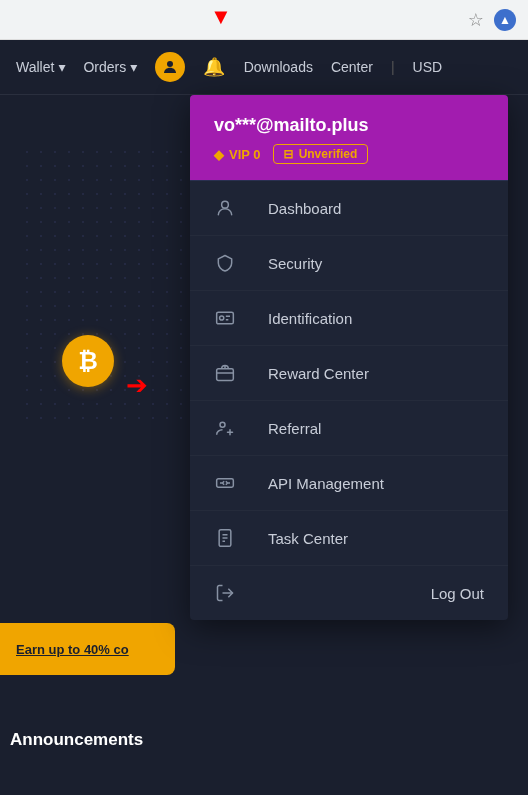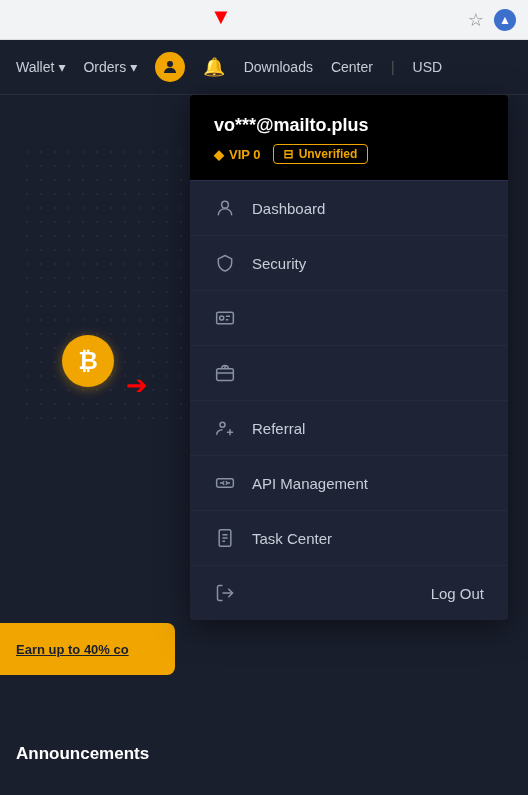--- a/index.html
+++ b/index.html
@@ -169,23 +169,23 @@
     .earn-bar-text {
       color: #1a1f2e;
       font-size: 13px;
       font-weight: 700;
       text-decoration: underline;
     }
 
     
     .announcements {
       position: absolute;
-      bottom: 31px;
+      bottom: 45px;
       left: 0;
-      padding: 0 16px;
+      padding: 0 10px;
       z-index: 2;
     }
     .announcements-title {
       color: #fff;
       font-size: 17px;
       font-weight: 700;
     }
 
     
     .dropdown-menu {
@@ -197,21 +197,21 @@
       border-radius: 4px;
       z-index: 999;
       overflow: hidden;
       box-shadow: 0 8px 32px rgba(0,0,0,0.5);
     }
 
     
     .dropdown-header {
       padding: 20px 24px 16px;
       border-bottom: 1px solid #2a3050;
-      background: #000000;
+      background: #a21caf;
     }
     .dropdown-email {
       color: #fff;
       font-size: 18px;
       font-weight: 600;
       margin-bottom: 8px;
     }
     .dropdown-vip-row {
       display: flex;
       align-items: center;
@@ -239,21 +239,21 @@
       font-weight: 600;
       display: flex;
       align-items: center;
       gap: 5px;
     }
 
     
     .dropdown-item {
       display: flex;
       align-items: center;
-      gap: 16px;
+      gap: 32px;
       padding: 16px 24px;
       color: #c8cdd8;
       font-size: 15px;
       font-weight: 500;
       cursor: pointer;
       transition: background 0.15s;
       border-bottom: 1px solid #252b3b;
     }
     .dropdown-item:last-child {
       border-bottom: none;
@@ -356,30 +356,32 @@
   </div>
 
   <div class="dropdown-item">
     <div class="dropdown-item-icon">
       <svg viewBox="0 0 24 24" width="20" height="20" fill="none" stroke="#8892a4" stroke-width="1.8">
         <rect x="2" y="5" width="20" height="14" rx="2"></rect>
         <circle cx="8" cy="12" r="2.5"></circle>
         <path d="M13 10h5M13 14h3"></path>
       </svg>
     </div>
+    <span class="dropdown-item-label">Identification</span>
   </div>
 
   <div class="dropdown-item">
     <div class="dropdown-item-icon">
       <svg viewBox="0 0 24 24" width="20" height="20" fill="none" stroke="#8892a4" stroke-width="1.8">
         <rect x="2" y="7" width="20" height="14" rx="2"></rect>
         <path d="M12 3v4M8 7c0-2 1.5-4 4-4s4 2 4 4"></path>
         <line x1="2" y1="12" x2="22" y2="12"></line>
       </svg>
     </div>
+    <span class="dropdown-item-label">Reward Center</span>
   </div>
 
   <div class="dropdown-item">
     <div class="dropdown-item-icon">
       <svg viewBox="0 0 24 24" width="20" height="20" fill="none" stroke="#8892a4" stroke-width="1.8">
         <circle cx="9" cy="8" r="3"></circle>
         <path d="M2 20c0-3.3 3.1-6 7-6"></path>
         <path d="M18 14v6M15 17h6" stroke-linecap="round"></path>
       </svg>
     </div>

